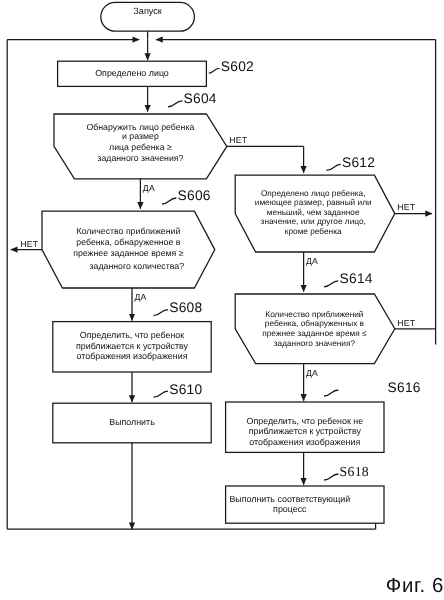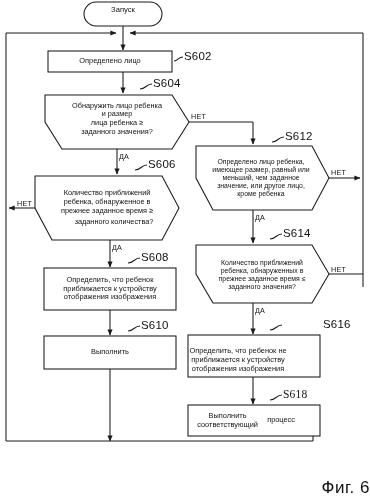--- a/index.html
+++ b/index.html
@@ -171,26 +171,26 @@
 <div class="node-text t-dec-sm" style="left:202px;top:249px;width:120px;height:52px;flex-direction:column;">
   <span>Количество приближений</span>
   <span>ребенка, обнаруженных в</span>
   <span>прежнее заданное время  ≤</span>
   <span>заданного значения?</span>
 </div>
 <div class="lbl-step" style="left:283px;top:227px;">S614</div>
 <div class="lbl-branch" style="left:331px;top:265px;">НЕТ</div>
 <div class="lbl-branch" style="left:255px;top:306px;">ДА</div>
 
-<div class="node-text t-proc" style="left:172px;top:335px;width:132px;height:51px;flex-direction:column;border-radius:21px;">
+<div class="node-text t-proc" style="left:188px;top:335px;width:132px;height:51px;flex-direction:column;border-radius:21px;">
   <span>Определить, что ребенок не</span>
   <span>приближается к устройству</span>
   <span>отображения изображения</span>
 </div>
 <div class="lbl-step" style="left:283px;top:318px;margin-left:40px;">S616</div>
 
-<div class="node-text t-proc" style="left:188px;top:405px;width:107px;height:31px;">
+<div class="node-text t-proc" style="left:188px;top:405px;width:107px;height:31px;flex-direction:column;">
   <span>Выполнить соответствующий</span>
   <span>процесс</span>
 </div>
 <div class="lbl-step" style="left:283px;top:388px;font-family:Liberation Serif, serif;">S618</div>
 
 <div class="caption">Фиг. 6</div>
 
 </body></html>

